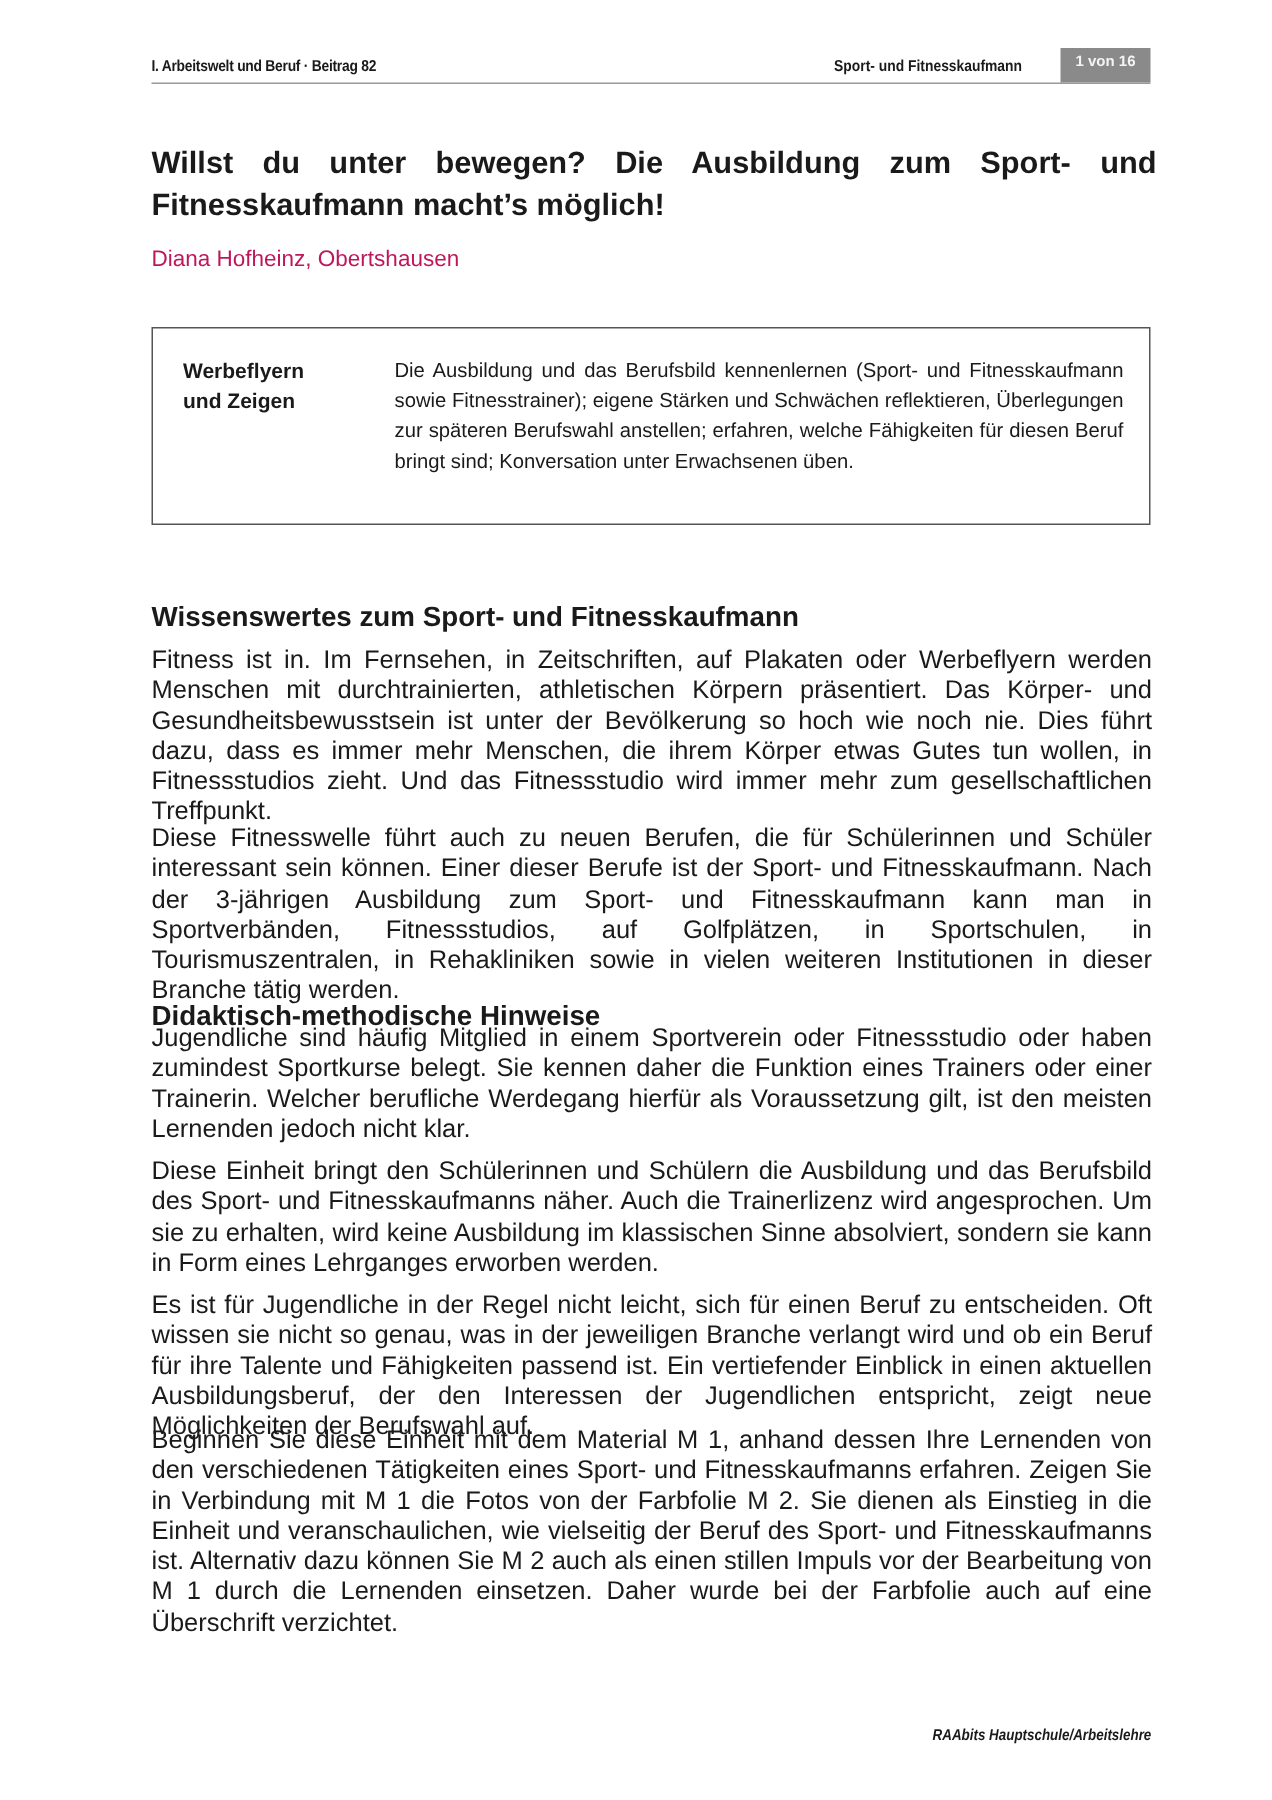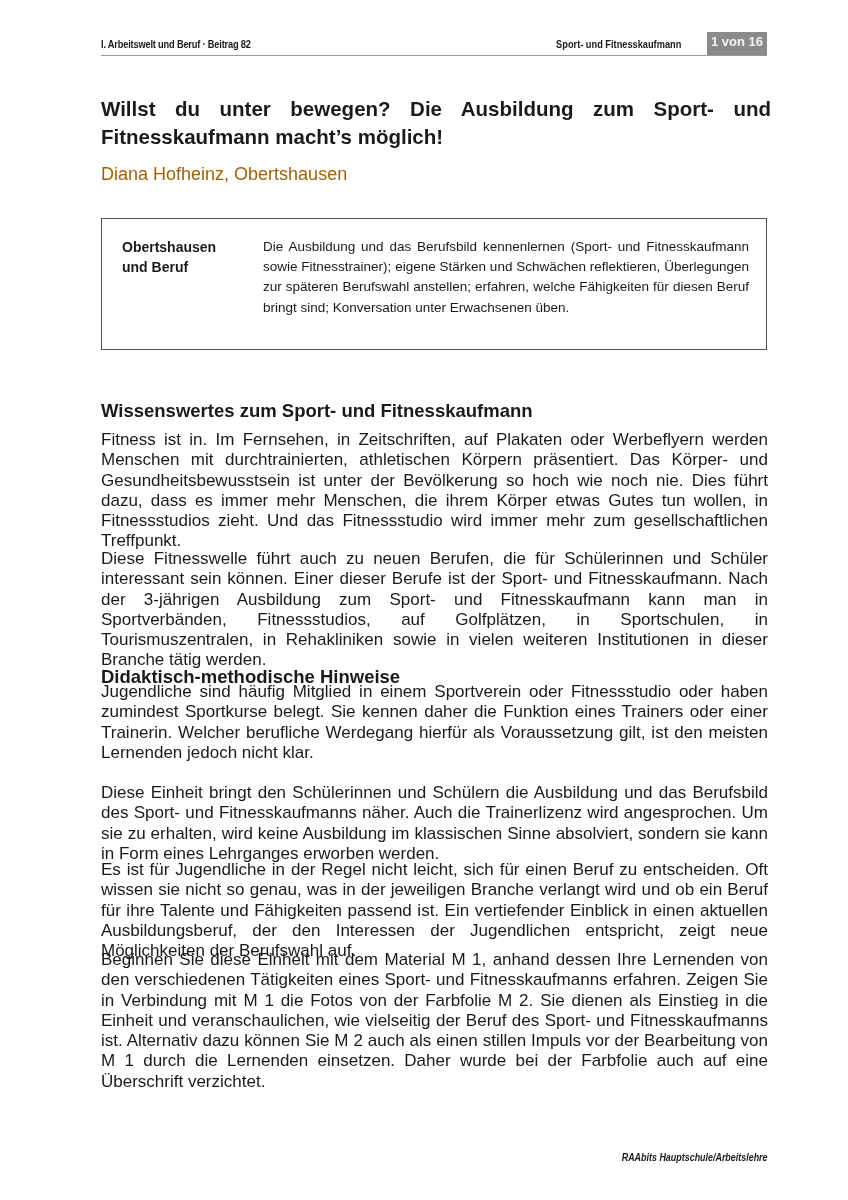--- a/index.html
+++ b/index.html
@@ -5,25 +5,25 @@
     html, body { margin: 0; padding: 0; background: #ffffff; }
     body { width: 848px; height: 1200px; position: relative; overflow: hidden;
            font-family: "DejaVu Sans", sans-serif; color: #1a1a1a; }
     .header { position: absolute; left: 101px; top: 32px; width: 666px; height: 24px; }
     .header .rule { position: absolute; left: 0; right: 0; bottom: 0; border-bottom: 1px solid #9a9a9a; }
     .header-left { position: absolute; left: 0; top: 6px; font-size: 10.5px; font-weight: bold;
                    letter-spacing: -0.2px; font-family: "Liberation Sans", sans-serif; transform: scaleX(0.88); transform-origin: left; }
     .header-center { position: absolute; right: 86px; top: 6px; font-size: 10.5px; font-weight: bold;
                    font-family: "Liberation Sans", sans-serif; transform: scaleX(0.88); transform-origin: right; }
     .page-badge { position: absolute; right: 0; top: 0; width: 60px; height: 23px; background: #8a8a8a;
-                  color: #f4f4f4; font-size: 13px; font-weight: bold; text-align: center; line-height: 20px;
+                  color: #f4f4f4; font-size: 10px; font-weight: bold; text-align: center; line-height: 20px;
                   font-family: "Liberation Sans", sans-serif; }
     .title { position: absolute; left: 101px; top: 95px; width: 670px; font-size: 20.5px; font-weight: bold;
              line-height: 28px; font-family: "Liberation Sans", sans-serif; text-align: justify; text-align-last: left; }
-    .author { position: absolute; left: 101px; top: 164px; font-size: 18px; color: #a16207; font-family: "Liberation Sans", sans-serif; }
+    .author { position: absolute; left: 101px; top: 164px; font-size: 15px; color: #be185d; font-family: "Liberation Sans", sans-serif; }
     .box { position: absolute; left: 101px; top: 218px; width: 666px; height: 132px; border: 1px solid #555; box-sizing: border-box; }
     .box-label { position: absolute; left: 20px; top: 18px; width: 120px; font-size: 14px; font-weight: bold; line-height: 20px;
                  font-family: "Liberation Sans", sans-serif; }
     .box-text { position: absolute; left: 161px; top: 18px; width: 486px; font-size: 13.5px; line-height: 20.2px;
                 text-align: justify; font-family: "Liberation Sans", sans-serif; }
     h2 { position: absolute; left: 101px; margin: 0; font-size: 18.5px; font-weight: bold; font-family: "Liberation Sans", sans-serif; }
     .para { position: absolute; left: 101px; width: 667px; font-size: 17px; line-height: 20.3px; text-align: justify;
             font-family: "Liberation Sans", sans-serif; margin: 0; }
     .footer { position: absolute; right: 80px; top: 1151px; font-size: 10.5px; font-style: italic; font-weight: bold;
               font-family: "Liberation Sans", sans-serif; transform: scaleX(0.85); transform-origin: right; }
@@ -37,29 +37,29 @@
   <span class="header-center">Sport- und Fitnesskaufmann</span>
   <div class="rule"></div>
   <div class="page-badge">1 von 16</div>
 </div>
 
 <div class="title">Willst du unter bewegen? Die Ausbildung zum Sport- und Fitnesskaufmann macht’s möglich!</div>
 <div class="author">Diana Hofheinz, Obertshausen</div>
 
 <div class="box">
   <div class="box-label">
-    <div>Obertshausen</div>
-    <div>und Beruf</div>
+    <div>Werbeflyern</div>
+    <div>und Zeigen</div>
   </div>
   <div class="box-text">Die Ausbildung und das Berufsbild kennenlernen (Sport- und Fitnesskaufmann sowie Fitnesstrainer); eigene Stärken und Schwächen reflektieren, Überlegungen zur späteren Berufswahl anstellen; erfahren, welche Fähigkeiten für diesen Beruf bringt sind; Konversation unter Erwachsenen üben.</div>
 </div>
 
 <h2 style="top:400px;">Wissenswertes zum Sport- und Fitnesskaufmann</h2>
 <p class="para" style="top:430px;">Fitness ist in. Im Fernsehen, in Zeitschriften, auf Plakaten oder Werbeflyern werden Menschen mit durchtrainierten, athletischen Körpern präsentiert. Das Körper- und Gesundheitsbewusstsein ist unter der Bevölkerung so hoch wie noch nie. Dies führt dazu, dass es immer mehr Menschen, die ihrem Körper etwas Gutes tun wollen, in Fitnessstudios zieht. Und das Fitnessstudio wird immer mehr zum gesellschaftlichen Treffpunkt.</p>
 <p class="para" style="top:549px;">Diese Fitnesswelle führt auch zu neuen Berufen, die für Schülerinnen und Schüler interessant sein können. Einer dieser Berufe ist der Sport- und Fitnesskaufmann. Nach der 3-jährigen Ausbildung zum Sport- und Fitnesskaufmann kann man in Sportverbänden, Fitnessstudios, auf Golfplätzen, in Sportschulen, in Tourismuszentralen, in Rehakliniken sowie in vielen weiteren Institutionen in dieser Branche tätig werden.</p>
 
 <h2 style="top:666px;">Didaktisch-methodische Hinweise</h2>
 <p class="para" style="top:682px;">Jugendliche sind häufig Mitglied in einem Sportverein oder Fitnessstudio oder haben zumindest Sportkurse belegt. Sie kennen daher die Funktion eines Trainers oder einer Trainerin. Welcher berufliche Werdegang hierfür als Voraussetzung gilt, ist den meisten Lernenden jedoch nicht klar.</p>
-<p class="para" style="top:771px;margin-top:12px;">Diese Einheit bringt den Schülerinnen und Schülern die Ausbildung und das Berufsbild des Sport- und Fitnesskaufmanns näher. Auch die Trainerlizenz wird angesprochen. Um sie zu erhalten, wird keine Ausbildung im klassischen Sinne absolviert, sondern sie kann in Form eines Lehrganges erworben werden.</p>
+<p class="para" style="top:771px;">Diese Einheit bringt den Schülerinnen und Schülern die Ausbildung und das Berufsbild des Sport- und Fitnesskaufmanns näher. Auch die Trainerlizenz wird angesprochen. Um sie zu erhalten, wird keine Ausbildung im klassischen Sinne absolviert, sondern sie kann in Form eines Lehrganges erworben werden.</p>
 <p class="para" style="top:860px;">Es ist für Jugendliche in der Regel nicht leicht, sich für einen Beruf zu entscheiden. Oft wissen sie nicht so genau, was in der jeweiligen Branche verlangt wird und ob ein Beruf für ihre Talente und Fähigkeiten passend ist. Ein vertiefender Einblick in einen aktuellen Ausbildungsberuf, der den Interessen der Jugendlichen entspricht, zeigt neue Möglichkeiten der Berufswahl auf.</p>
 <p class="para" style="top:950px;"><span>Beginnen Sie diese Einheit mit dem </span><b>Material M 1</b><span>, anhand dessen Ihre Lernenden von den verschiedenen Tätigkeiten eines Sport- und Fitnesskaufmanns erfahren. Zeigen Sie in Verbindung mit M 1 die Fotos von der </span><b>Farbfolie M 2</b><span>. Sie dienen als Einstieg in die Einheit und veranschaulichen, wie vielseitig der Beruf des Sport- und Fitnesskaufmanns ist. Alternativ dazu können Sie M 2 auch als einen </span><b>stillen Impuls</b><span> vor der Bearbeitung von M 1 durch die Lernenden einsetzen. Daher wurde bei der Farbfolie auch auf eine Überschrift verzichtet.</span></p>
 
 <div class="footer">RAAbits Hauptschule/Arbeitslehre</div>
 
 </body></html>

